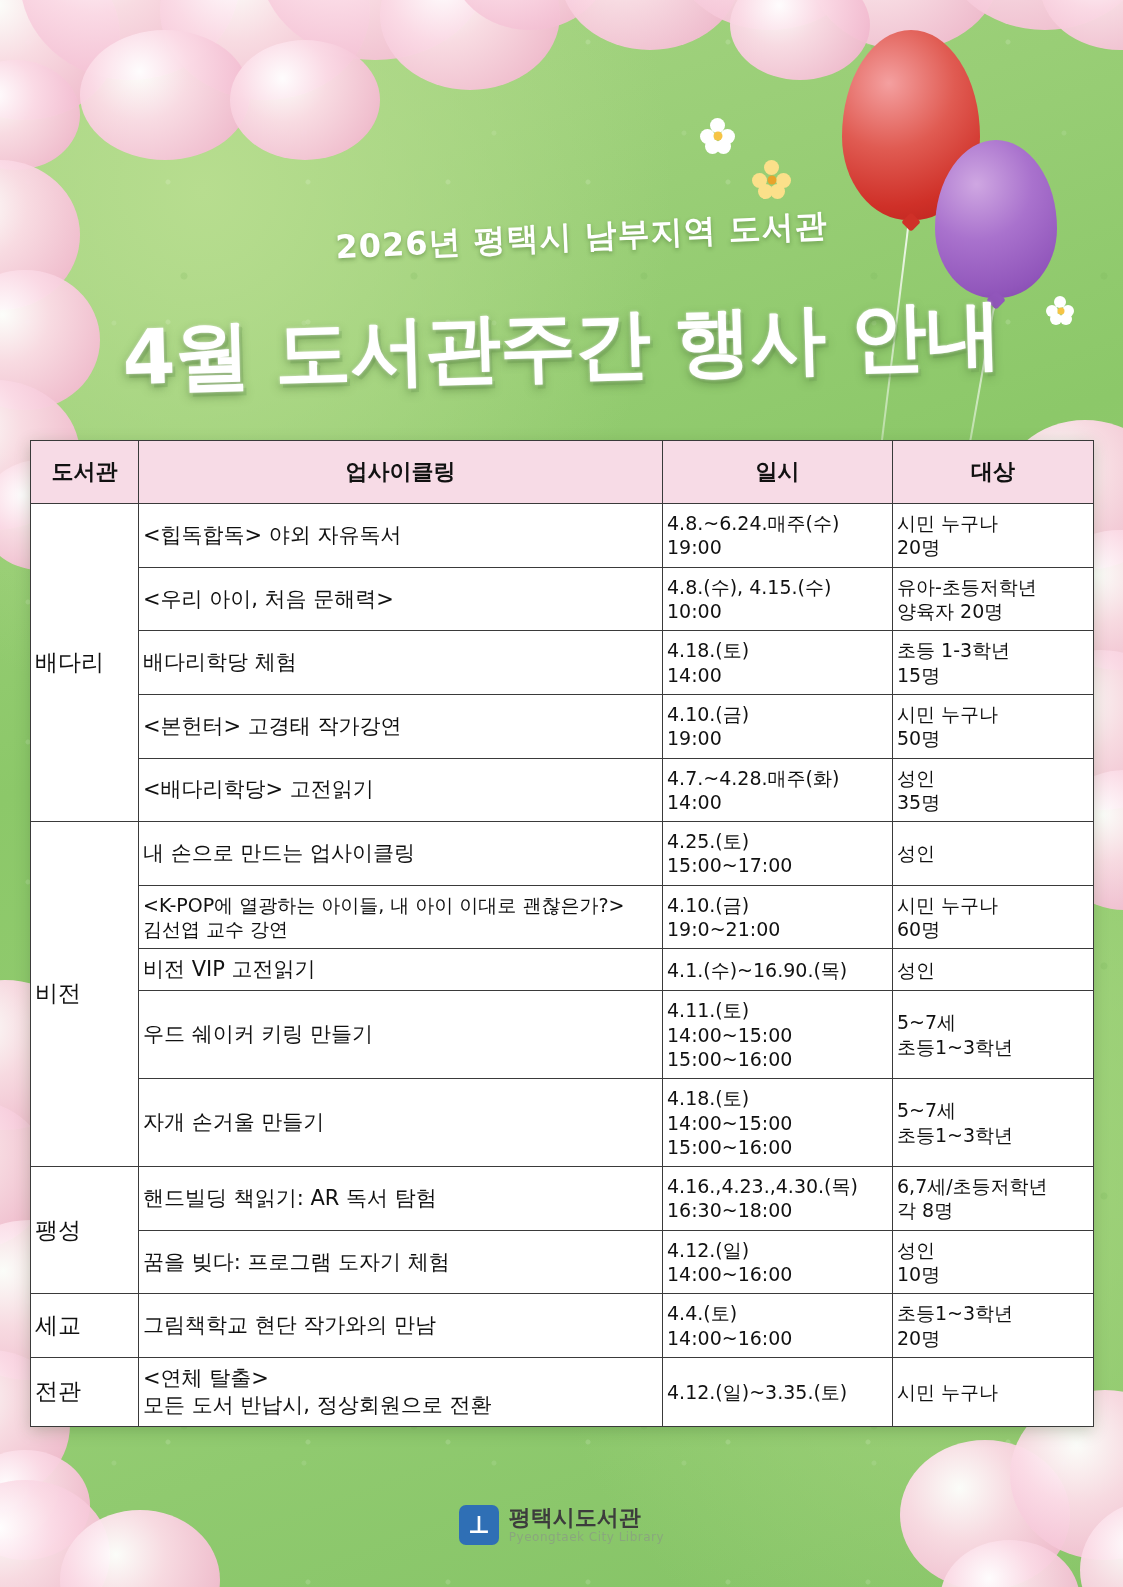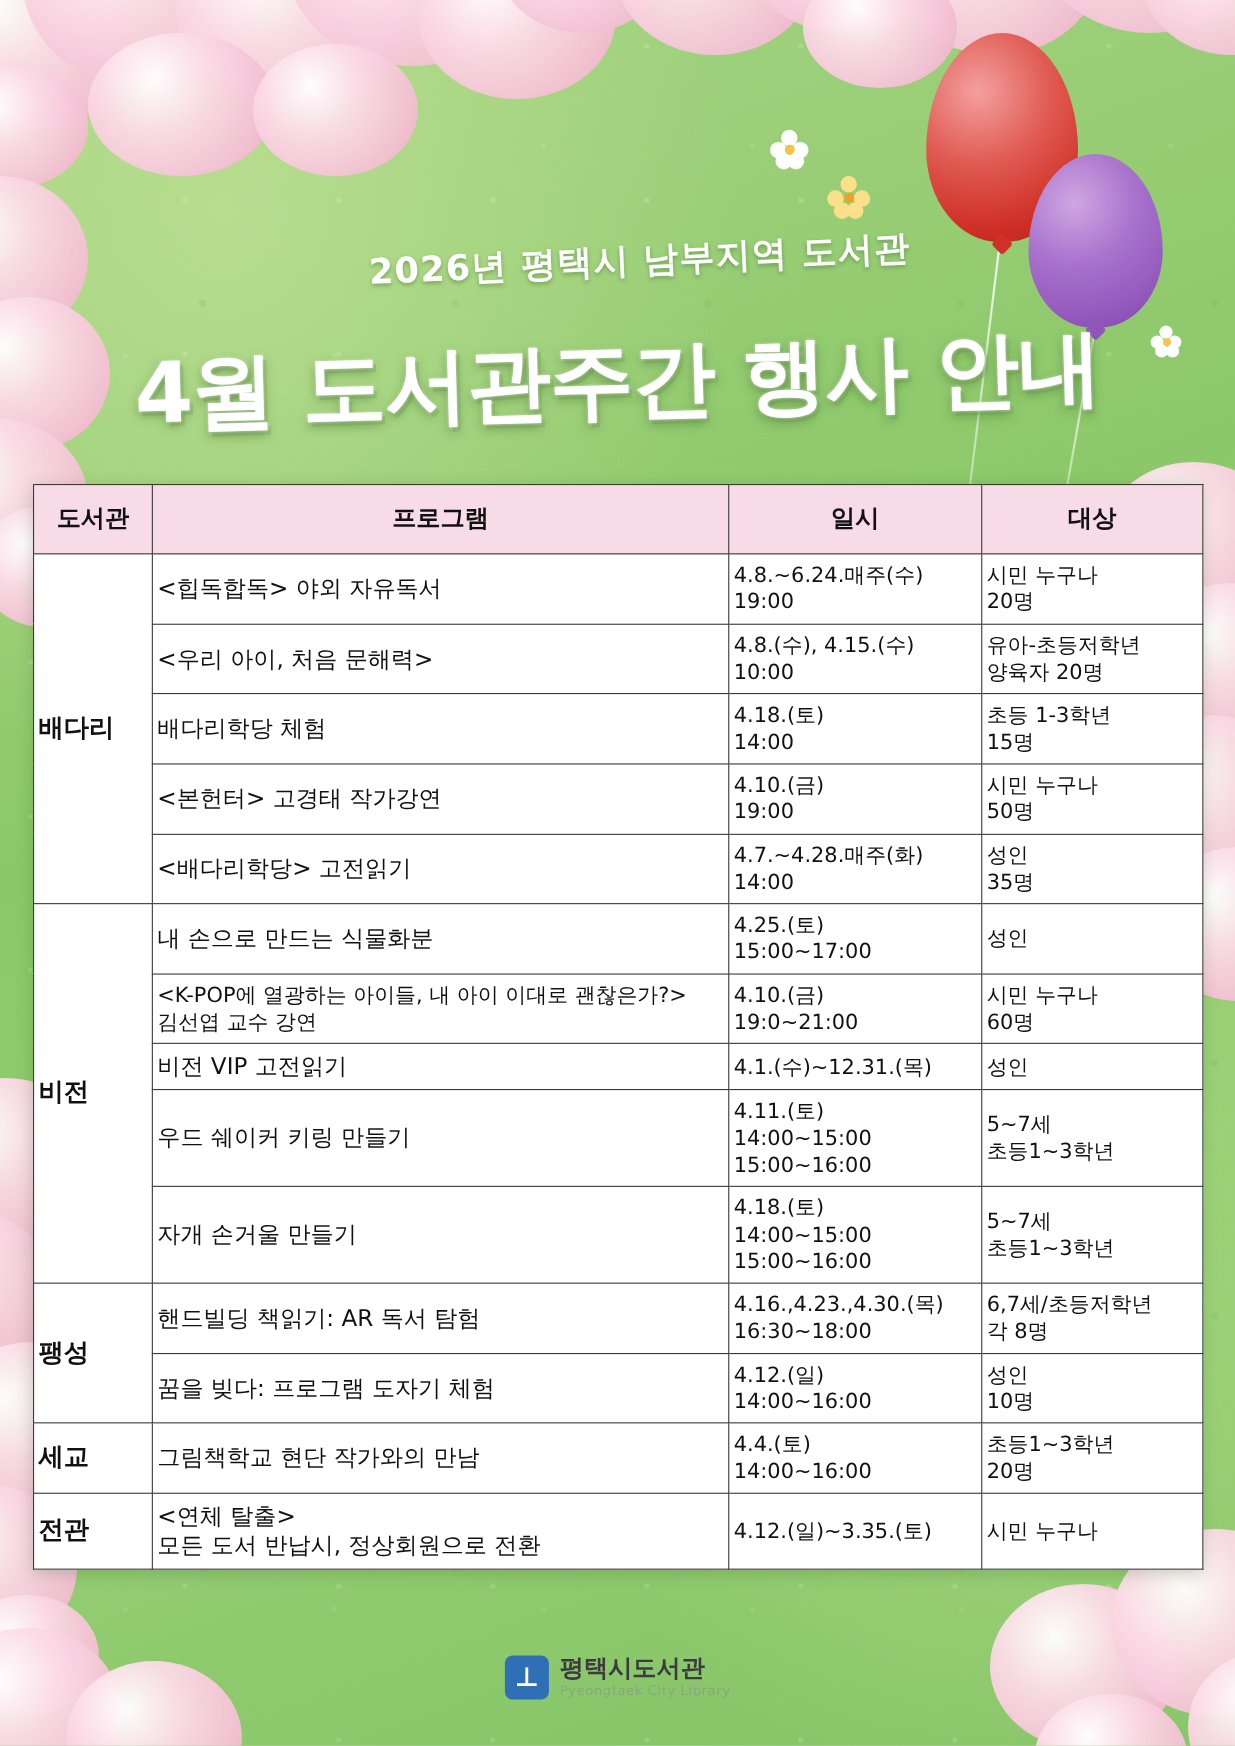--- a/index.html
+++ b/index.html
@@ -152,21 +152,21 @@
     line-height: 1.28;
     padding: 7px 4px;
   }
   thead th {
     background: #f7dbe6;
     font-weight: 700;
     font-size: 22px;
     height: 48px;
   }
   td.lib {
-    font-weight: 700;
+    font-weight: 400;
     font-size: 23px;
     background: #ffffff;
   }
   td.prog { font-size: 21px; }
   td.small { font-size: 19px; }
   .col1 { width: 108px; }
   .col2 { width: 524px; }
   .col3 { width: 230px; }
   .col4 { width: 201px; }
 
@@ -304,21 +304,21 @@
     <table>
       <colgroup>
         <col class="col1">
           <col class="col2">
           <col class="col3">
           <col class="col4">
       </colgroup>
       <thead>
         <tr>
           <th>도서관</th>
-          <th>프로그램</th>
+          <th>업사이클링</th>
           <th>일시</th>
           <th>대상</th>
         </tr>
       </thead>
       <tbody>
           <tr>
             <td class="lib" rowspan="5">배다리</td>
             <td class="prog">&lt;힙독합독&gt; 야외 자유독서</td>
             <td class="small">4.8.~6.24.매주(수)<br>19:00</td>
             <td class="small">시민 누구나<br>20명</td>
@@ -338,32 +338,32 @@
             <td class="small">4.10.(금)<br>19:00</td>
             <td class="small">시민 누구나<br>50명</td>
           </tr>
           <tr>
             <td class="prog">&lt;배다리학당&gt; 고전읽기</td>
             <td class="small">4.7.~4.28.매주(화)<br>14:00</td>
             <td class="small">성인<br>35명</td>
           </tr>
           <tr>
             <td class="lib" rowspan="5">비전</td>
-            <td class="prog">내 손으로 만드는 식물화분</td>
+            <td class="prog">내 손으로 만드는 업사이클링</td>
             <td class="small">4.25.(토)<br>15:00~17:00</td>
             <td class="small">성인</td>
           </tr>
           <tr>
             <td class="prog small">&lt;K-POP에 열광하는 아이들, 내 아이 이대로 괜찮은가?&gt;<br>김선엽 교수 강연</td>
             <td class="small">4.10.(금)<br>19:0~21:00</td>
             <td class="small">시민 누구나<br>60명</td>
           </tr>
           <tr>
             <td class="prog">비전 VIP 고전읽기</td>
-            <td class="small">4.1.(수)~12.31.(목)</td>
+            <td class="small">4.1.(수)~16.90.(목)</td>
             <td class="small">성인</td>
           </tr>
           <tr>
             <td class="prog">우드 쉐이커 키링 만들기</td>
             <td class="small">4.11.(토)<br>14:00~15:00<br>15:00~16:00</td>
             <td class="small">5~7세<br>초등1~3학년</td>
           </tr>
           <tr>
             <td class="prog">자개 손거울 만들기</td>
             <td class="small">4.18.(토)<br>14:00~15:00<br>15:00~16:00</td>

